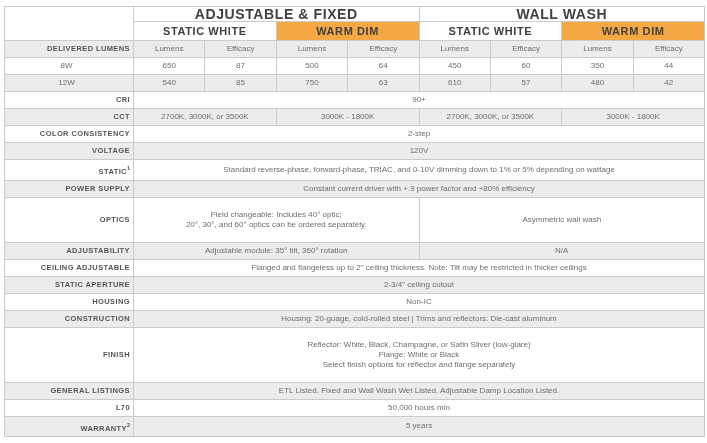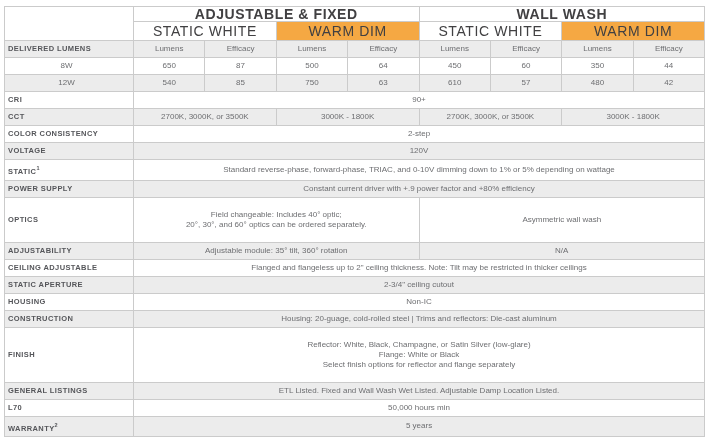--- a/index.html
+++ b/index.html
@@ -37,28 +37,28 @@
     color:var(--value);
     overflow:hidden;
   }
   
   tr.r-group th{
     font-weight:bold;color:var(--header);
     font-size:14px;letter-spacing:.6px;
     padding:2px 2px;
   }
   tr.r-sub th{
-    font-weight:normal;color:var(--header);
-    font-size:14px;letter-spacing:.6px;
+    font-weight:bold;color:var(--header);
+    font-size:11px;letter-spacing:.6px;
     padding:4px 2px;
   }
   .wd{background:var(--accent);}
   
   th.lbl{
-    text-align:left;
+    text-align:right;
     font-weight:bold;
     font-size:7.5px;
     letter-spacing:.4px;
     color:var(--label);
   }
   th.lbl sup{font-size:5.5px;letter-spacing:0;}
   td.lbl-watt{
     text-align:center;
     padding-right:8px;
   }

